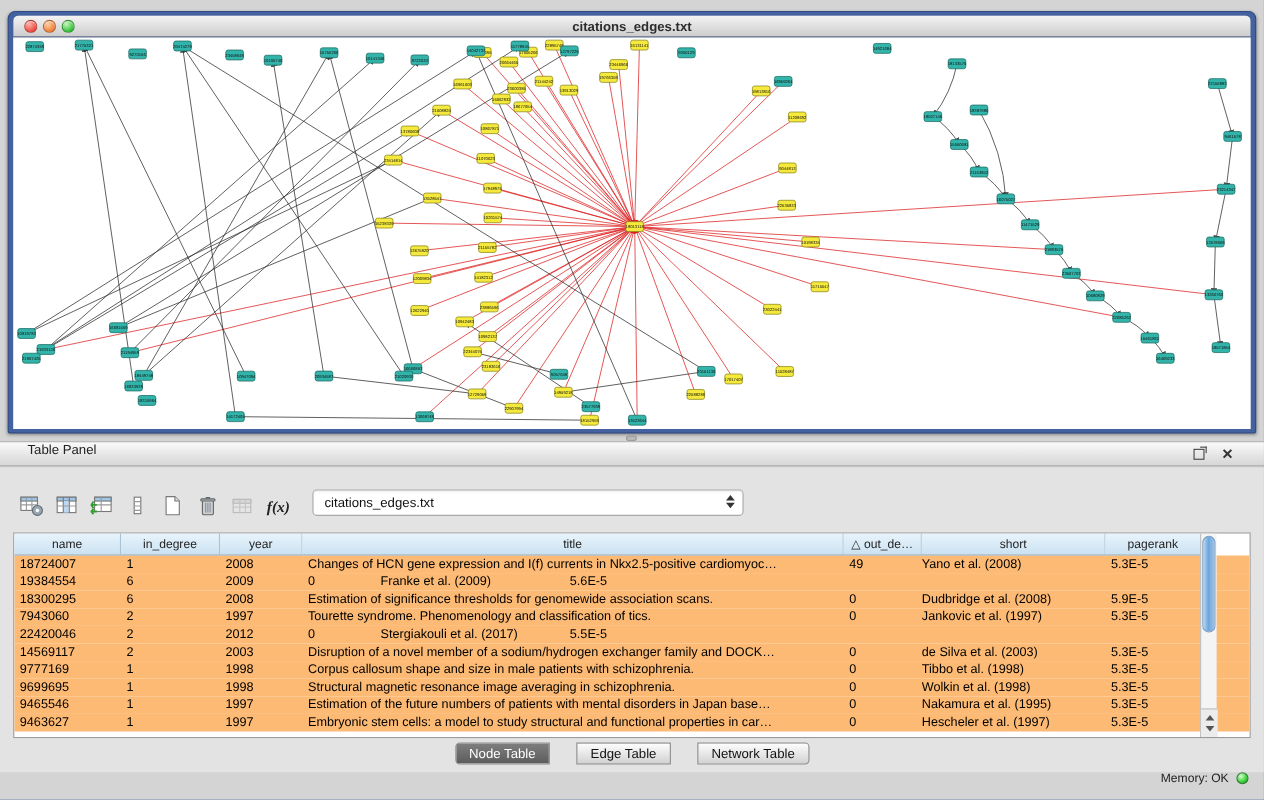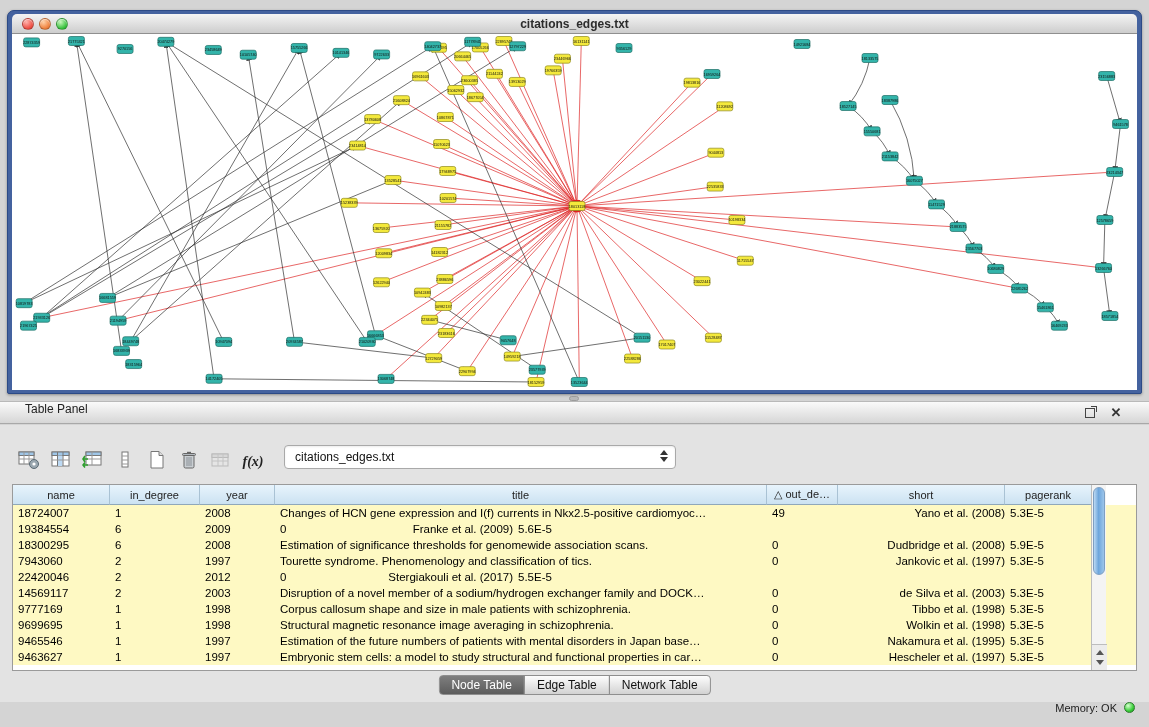--- a/index.html
+++ b/index.html
@@ -53,39 +53,39 @@
   .dd-arrows .down { width:0; height:0; border-left:4px solid transparent; border-right:4px solid transparent; border-top:5px solid #333; }
 
   .table-wrap { position:absolute; left:12px; top:59px; width:1125px; height:187px;
     background:#fff; border:1px solid #9a9a9a; overflow:hidden; }
   .thead { display:flex; height:20px; }
   .hcell { height:20px; background:linear-gradient(#e8f4fc,#cbe2f2);
     border-right:1px solid #a9c2d4; border-bottom:1px solid #8fa8ba;
     font-size:11px; color:#222; display:flex; align-items:center; justify-content:center;
     overflow:hidden; white-space:nowrap; }
   .tbody { }
-  .trow { display:flex; height:16px; background:#fef9c3; }
+  .trow { display:flex; height:16px; background:#fdba74; }
   .tcell { font-size:11.5px; color:#000; line-height:16px; padding-left:5px;
     overflow:hidden; white-space:nowrap; }
   .c0{width:97px;} .c1{width:90px;} .c2{width:75px;} .c3{width:492px;}
   .c4{width:71px;} .c5{width:167px;} .c6{width:87px;}
-  .tcell.c5 { text-align:right; padding-left:0; }
+  .tcell.c5 { text-align:left; padding-left:0; }
 
   .vscroll { position:absolute; right:30px; top:0; width:15px; height:185px;
     background:#f4f4f4; border-left:1px solid #bdbdbd; }
   .vthumb { position:absolute; left:1px; top:2px; width:12px; height:88px; border-radius:7px;
     background:linear-gradient(to right,#bcd9f3,#6ea6dc 45%,#9cc5ea);
     border:1px solid #7d9fc2; }
   .varrows { position:absolute; left:0; bottom:0; width:15px; height:26px;
     border-top:1px solid #bdbdbd; display:flex; flex-direction:column;
     align-items:center; justify-content:space-evenly; background:#ececec; }
   .varrows .a-up { width:0;height:0;border-left:4px solid transparent;border-right:4px solid transparent;border-bottom:5px solid #555; }
   .varrows .a-dn { width:0;height:0;border-left:4px solid transparent;border-right:4px solid transparent;border-top:5px solid #555; }
 
-  .tabs { position:absolute; left:50%; transform:translateX(-50%); top:250px; display:flex; }
+  .tabs { position:absolute; left:50%; transform:translateX(-50%); top:250px; display:flex;gap:25px; }
   .tab { height:20px; line-height:18px; padding:0 12px; font-size:12px; color:#111;
     background:linear-gradient(#fdfdfd,#d2d2d2); border:1px solid #8e8e8e; margin-left:-1px; }
   .tab:first-child { border-radius:4px 0 0 4px; margin-left:0; }
   .tab:last-child { border-radius:0 4px 4px 0; }
   .tab.active { background:linear-gradient(#7e7e7e,#5c5c5c); color:#fff; }
 
   .statusbar { position:absolute; left:0; top:702px; width:1149px; height:25px;
     display:flex; align-items:flex-start; justify-content:flex-end; padding-right:14px; gap:7px; }
   .mem-label { font-size:11px; color:#222; }
   .mem-dot { width:11px; height:11px; border-radius:50%;

